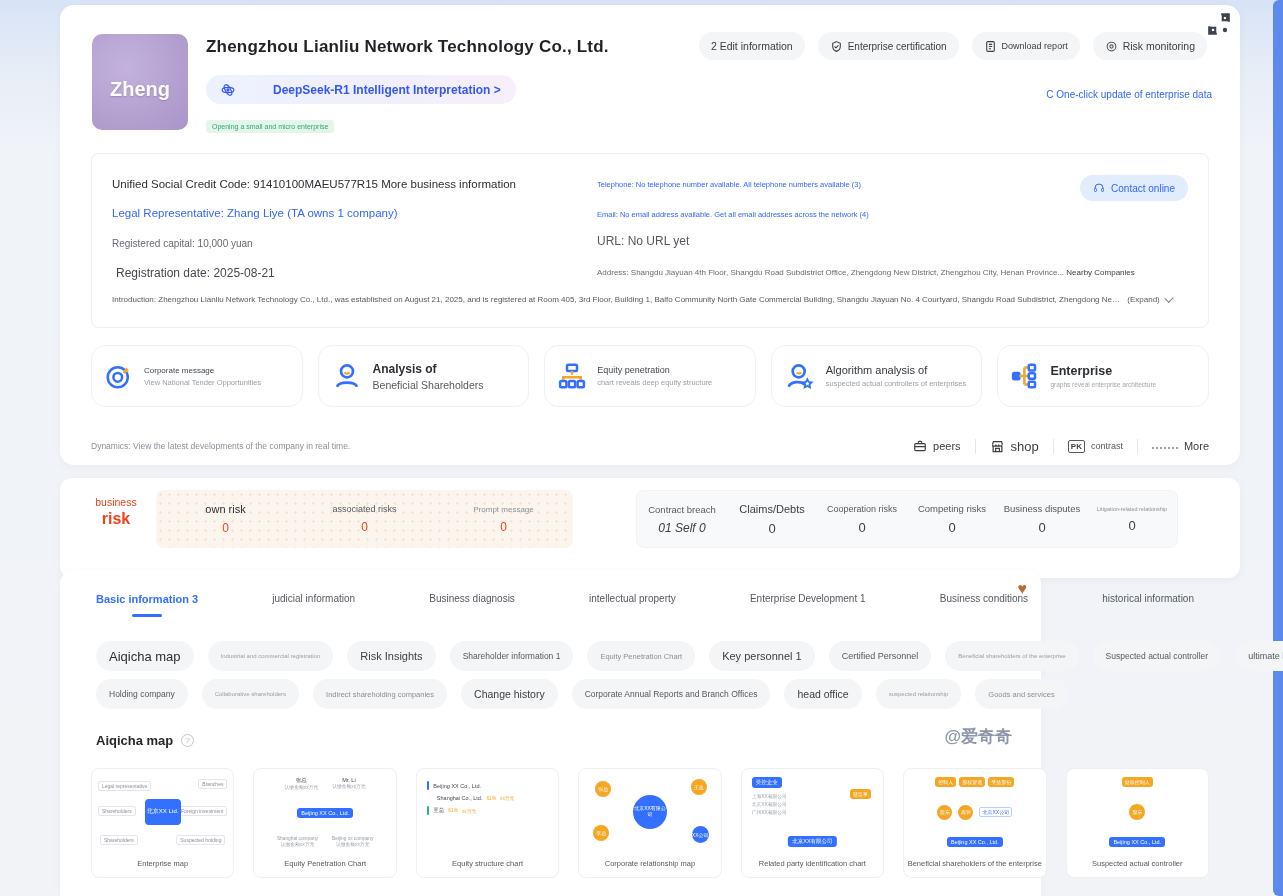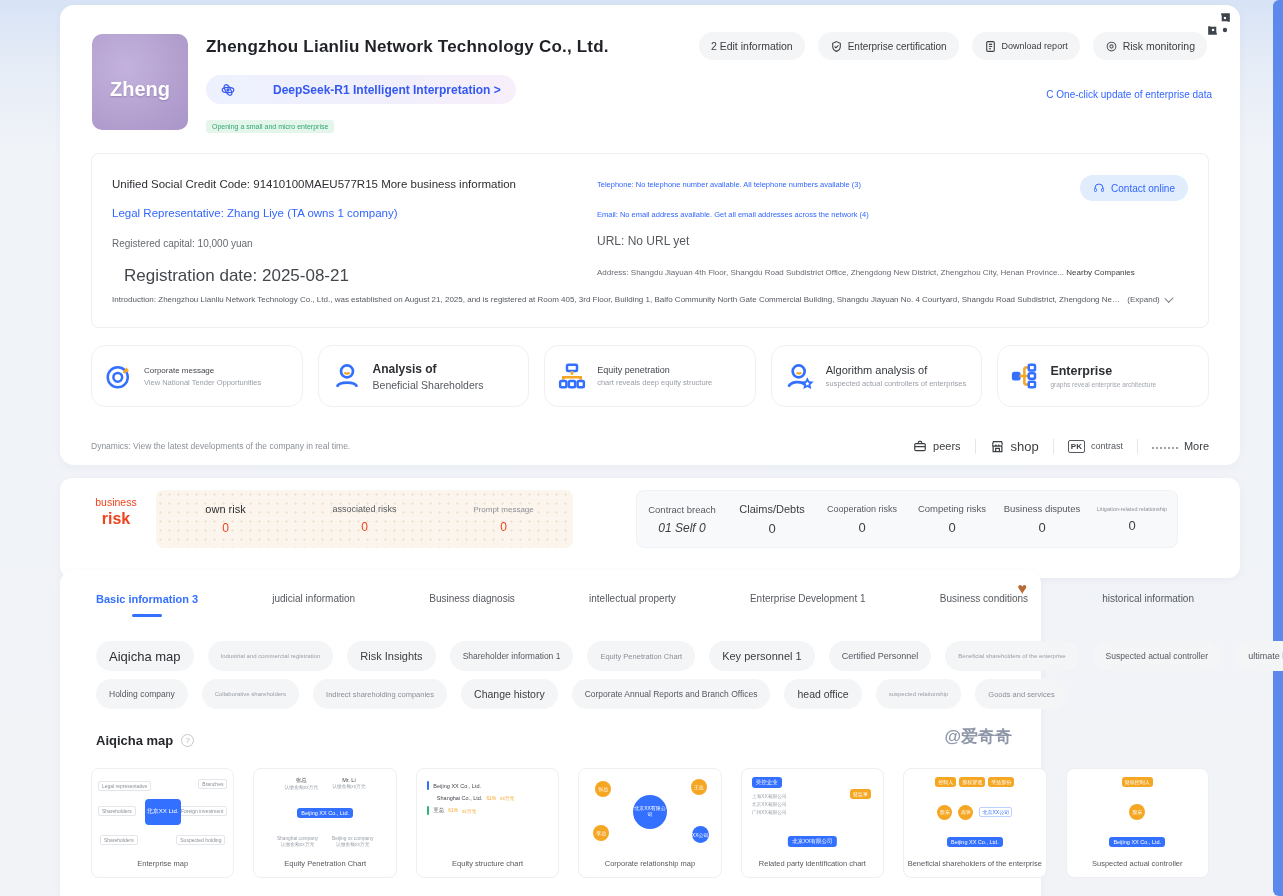--- a/index.html
+++ b/index.html
@@ -34,21 +34,21 @@
   .qr-corner { position:absolute; top:6px; right:8px; width:26px; height:26px; cursor:pointer; }
 
   
   .info-box { position:absolute; left:31px; top:148px; width:1118px; height:175px;
               border:1px solid #edeff3; border-radius:8px; }
   .info-left { position:absolute; left:20px; top:0; width:480px; }
   .row-credit { position:absolute; left:0; top:24px; font-size:11.5px; color:#2c2f33; white-space:nowrap; }
   .row-credit .more { color:#2c2f33; cursor:pointer; }
   .row-legal  { position:absolute; left:0; top:53px; font-size:11.5px; color:#3366ff; cursor:pointer; white-space:nowrap; }
   .row-cap    { position:absolute; left:0; top:84px; font-size:10px; color:#666a70; }
-  .row-date   { position:absolute; left:12px; top:112px; font-size:17px; color:#43474d; }
+  .row-date   { position:absolute; left:4px; top:112px; font-size:12px; color:#43474d; }
   .info-right { position:absolute; left:505px; top:0; width:480px; }
   .row-tel    { position:absolute; left:0; top:26px; font-size:7.5px; color:#3366ff; cursor:pointer; white-space:nowrap; }
   .row-mail   { position:absolute; left:0; top:56px; font-size:7.5px; color:#3366ff; cursor:pointer; white-space:nowrap; }
   .row-url    { position:absolute; left:0; top:80px; font-size:12px; color:#55595f; }
   .row-addr   { position:absolute; left:0; top:114px; font-size:8px; color:#666a70; white-space:nowrap; }
   .row-addr .nearby { color:#3c4043; cursor:pointer; }
   .contact-btn { position:absolute; right:20px; top:21px; height:26px; display:inline-flex; align-items:center; gap:6px;
               padding:0 13px; background:#e1edfc; border:none; border-radius:13px; color:#3366ff; font-size:10px; cursor:pointer; }
   .intro-row { position:absolute; left:20px; right:36px; top:141px; display:flex; align-items:center; gap:6px; }
   .intro-text { font-size:8px; color:#55595f; white-space:nowrap; overflow:hidden; text-overflow:ellipsis; max-width:1020px; }

